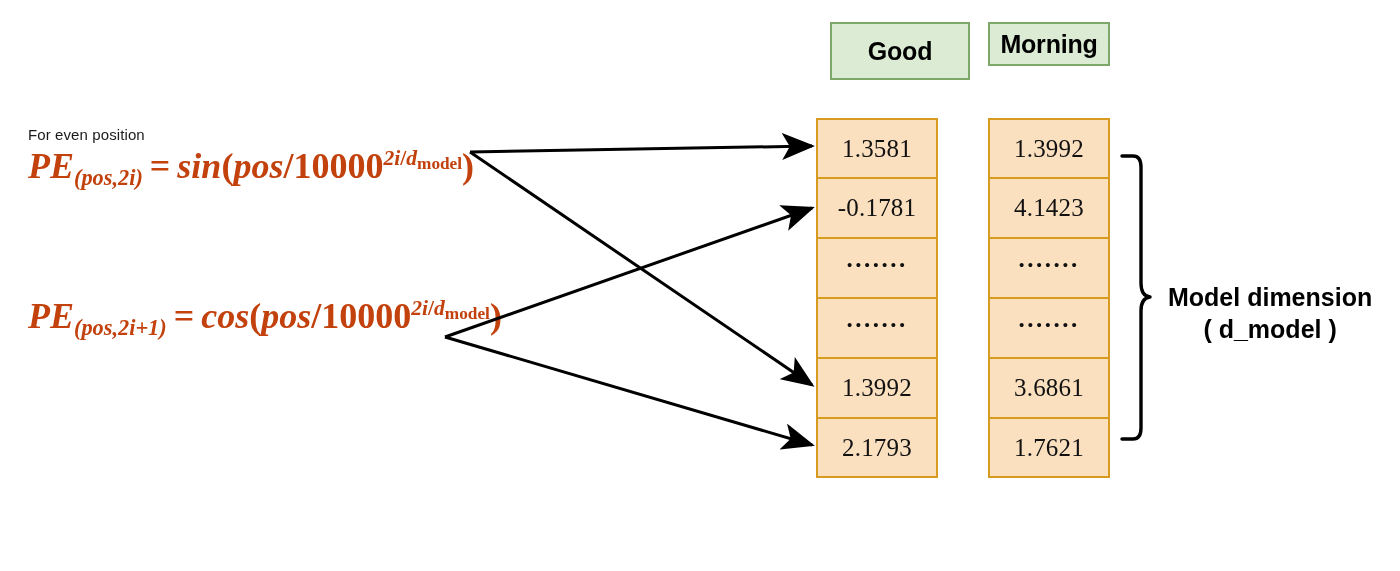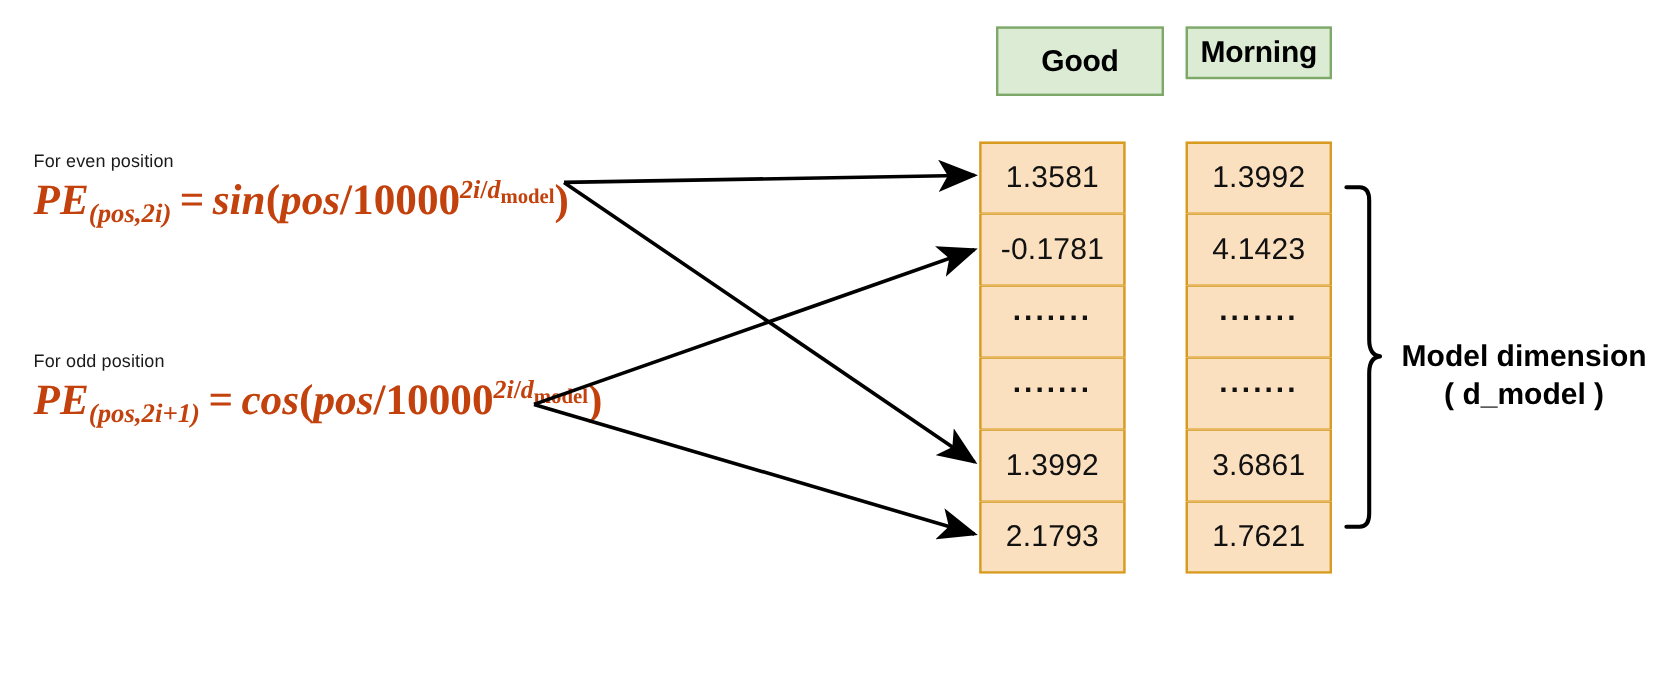--- a/index.html
+++ b/index.html
@@ -69,21 +69,21 @@
     box-sizing: border-box;
   }
   .token-box span {
     font-size: 25px;
     font-weight: bold;
     color: #000000;
     letter-spacing: -.2px;
   }
 
   
-  .vector-column { position: absolute; }
+  .vector-column { position: absolute; font-family: Liberation Serif, serif; }
   .vector-cell {
     background: #fbe0c0;
     border: 2px solid #d79b20;
     border-bottom-width: 1px;
     border-top-width: 1px;
     box-sizing: border-box;
     display: flex;
     align-items: center;
     justify-content: center;
     height: 60px;
@@ -136,21 +136,20 @@
 <body>
 
 <div id="canvas">
 
   <div class="formula-group" style="left:28px; top:126px;">
     <div class="formula-caption">For even position</div>
     <div class="formula-math"><span>PE</span><sub>(pos,2i)</sub><span class="up" style="padding:0 7px;">=</span><span>sin</span><span class="up">(</span><span>pos</span><span class="up">/</span><span class="up">10000</span><sup><span>2i</span><span class="up">/</span><span>d</span><span class="sub-rm">model</span></sup><span class="up">)</span></div>
   </div>
 
   <div class="formula-group" style="left:28px; top:293px;">
-    <div class="formula-caption">For odd position</div>
     <div class="formula-math"><span>PE</span><sub>(pos,2i+1)</sub><span class="up" style="padding:0 7px;">=</span><span>cos</span><span class="up">(</span><span>pos</span><span class="up">/</span><span class="up">10000</span><sup><span>2i</span><span class="up">/</span><span>d</span><span class="sub-rm">model</span></sup><span class="up">)</span></div>
   </div>
 
   <div class="token-box" style="left:818px; top:22px; width:140px; height:58px;margin-left:12px;">
     <span>Good</span>
   </div>
   <div class="token-box" style="left:988px; top:22px; width:122px; height:44px;">
     <span>Morning</span>
   </div>
 

